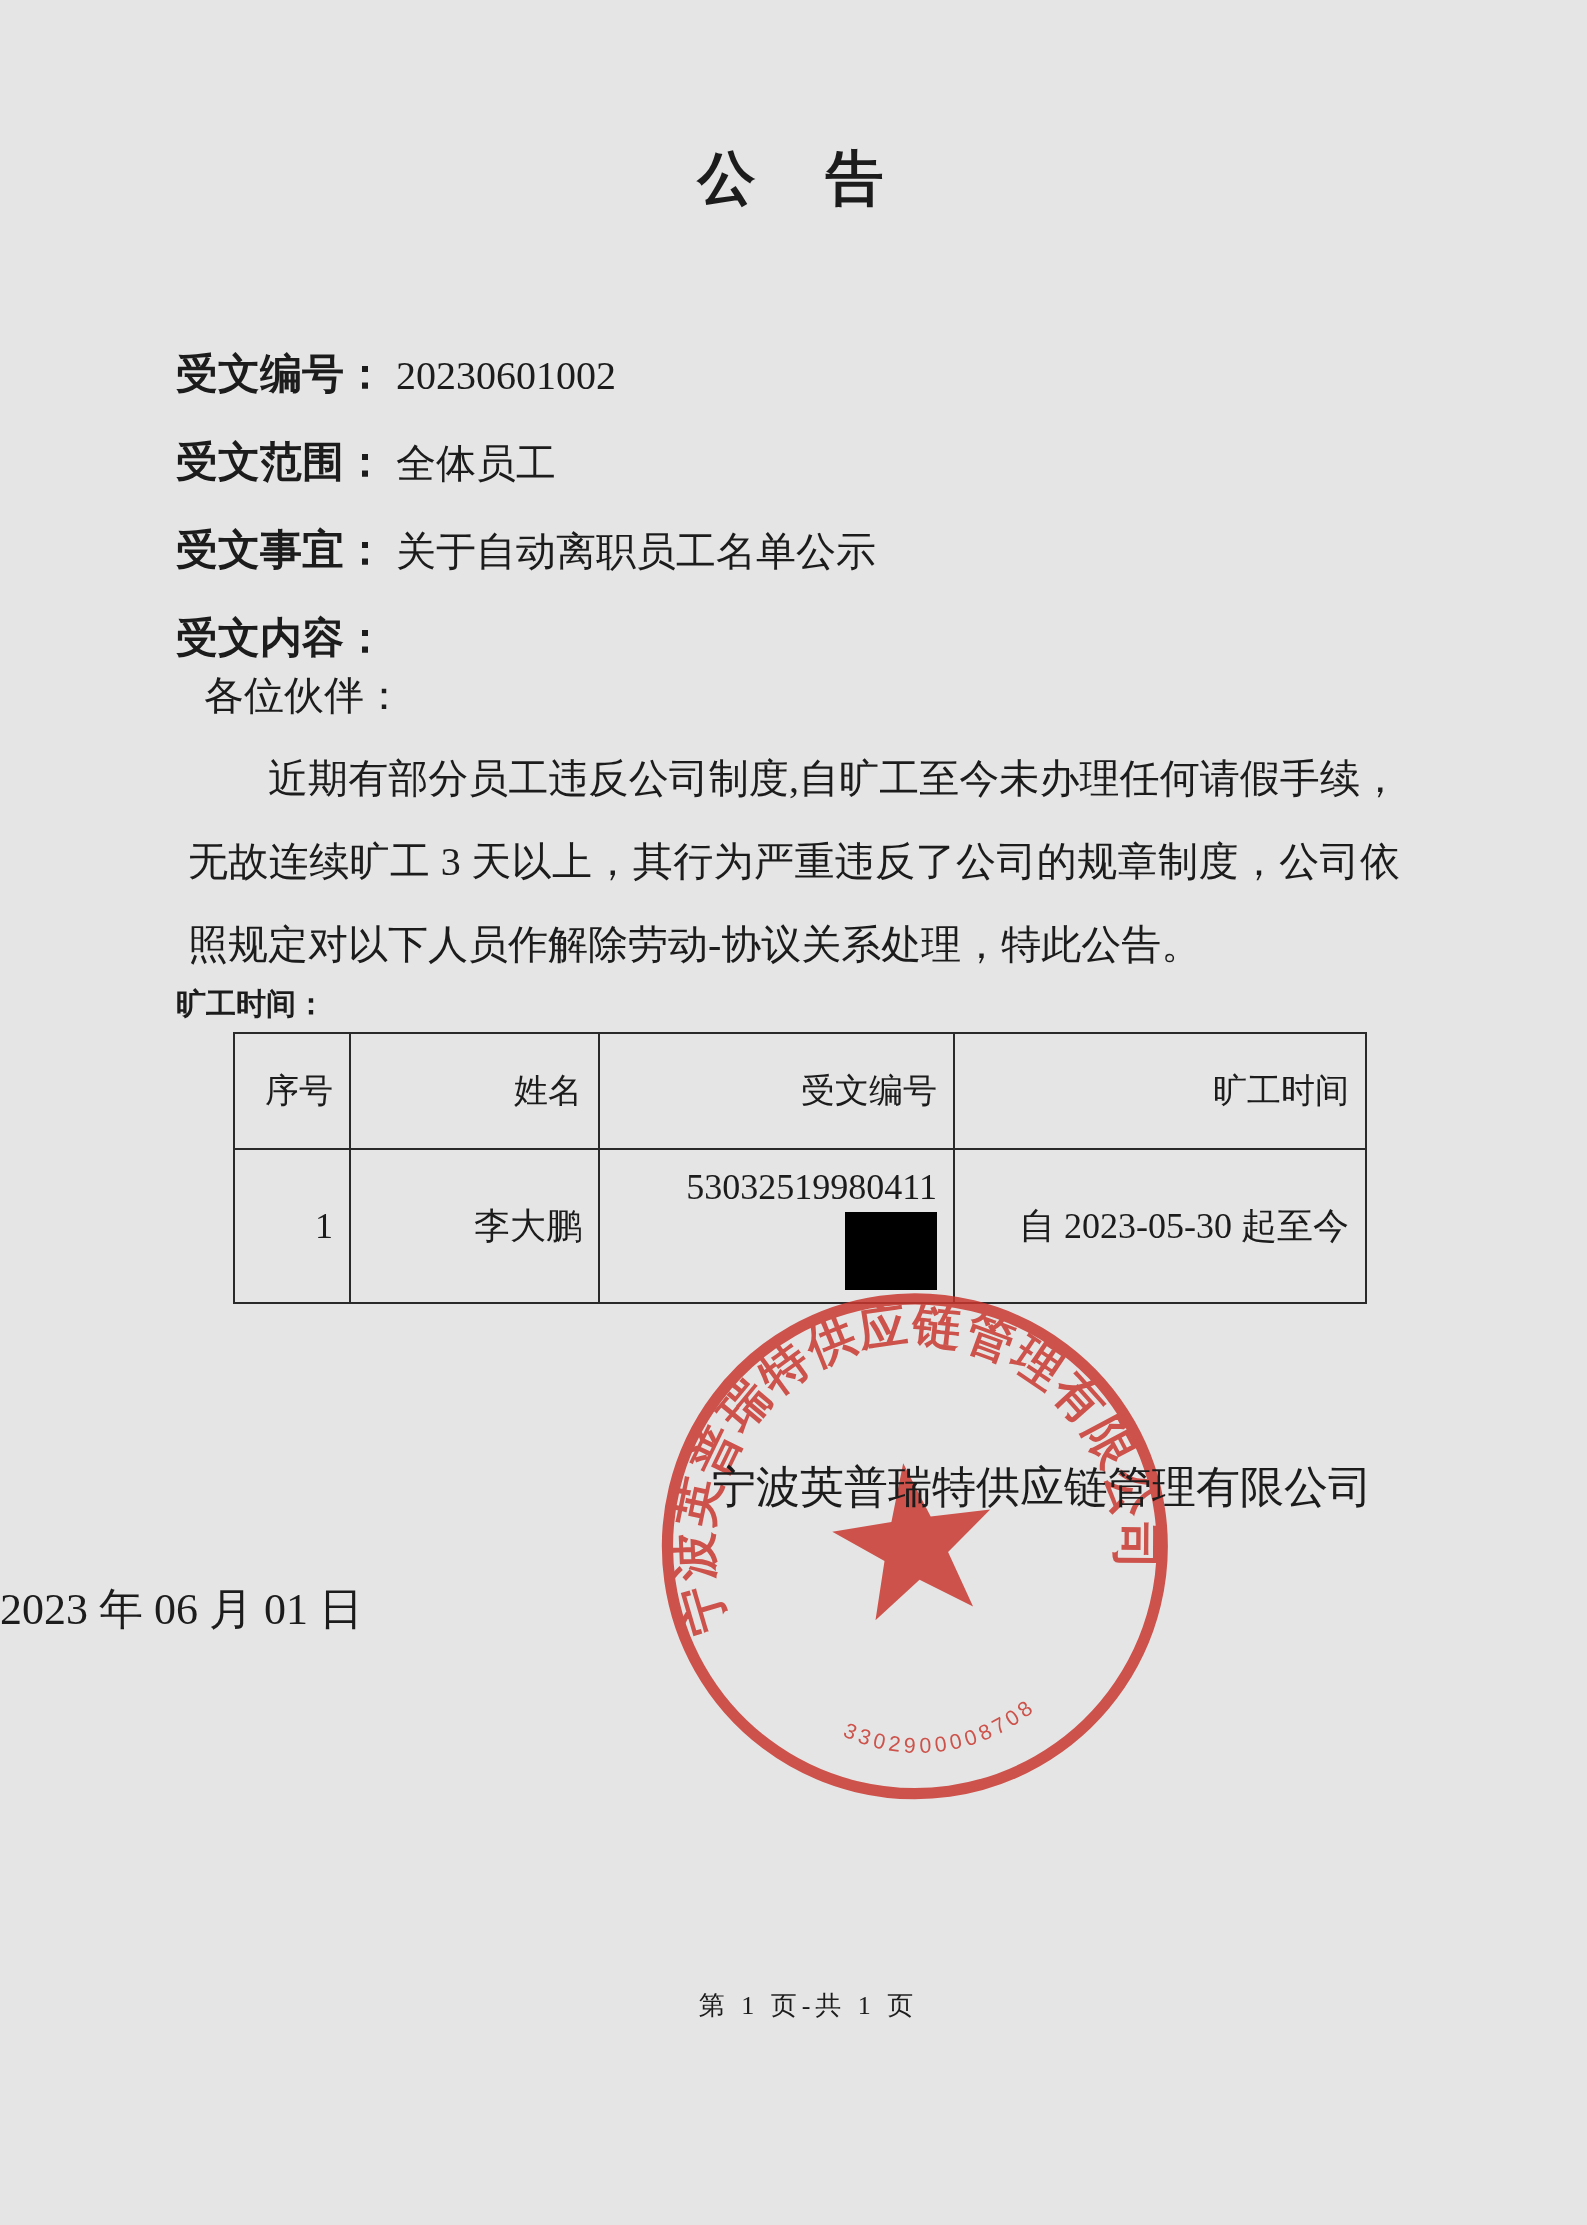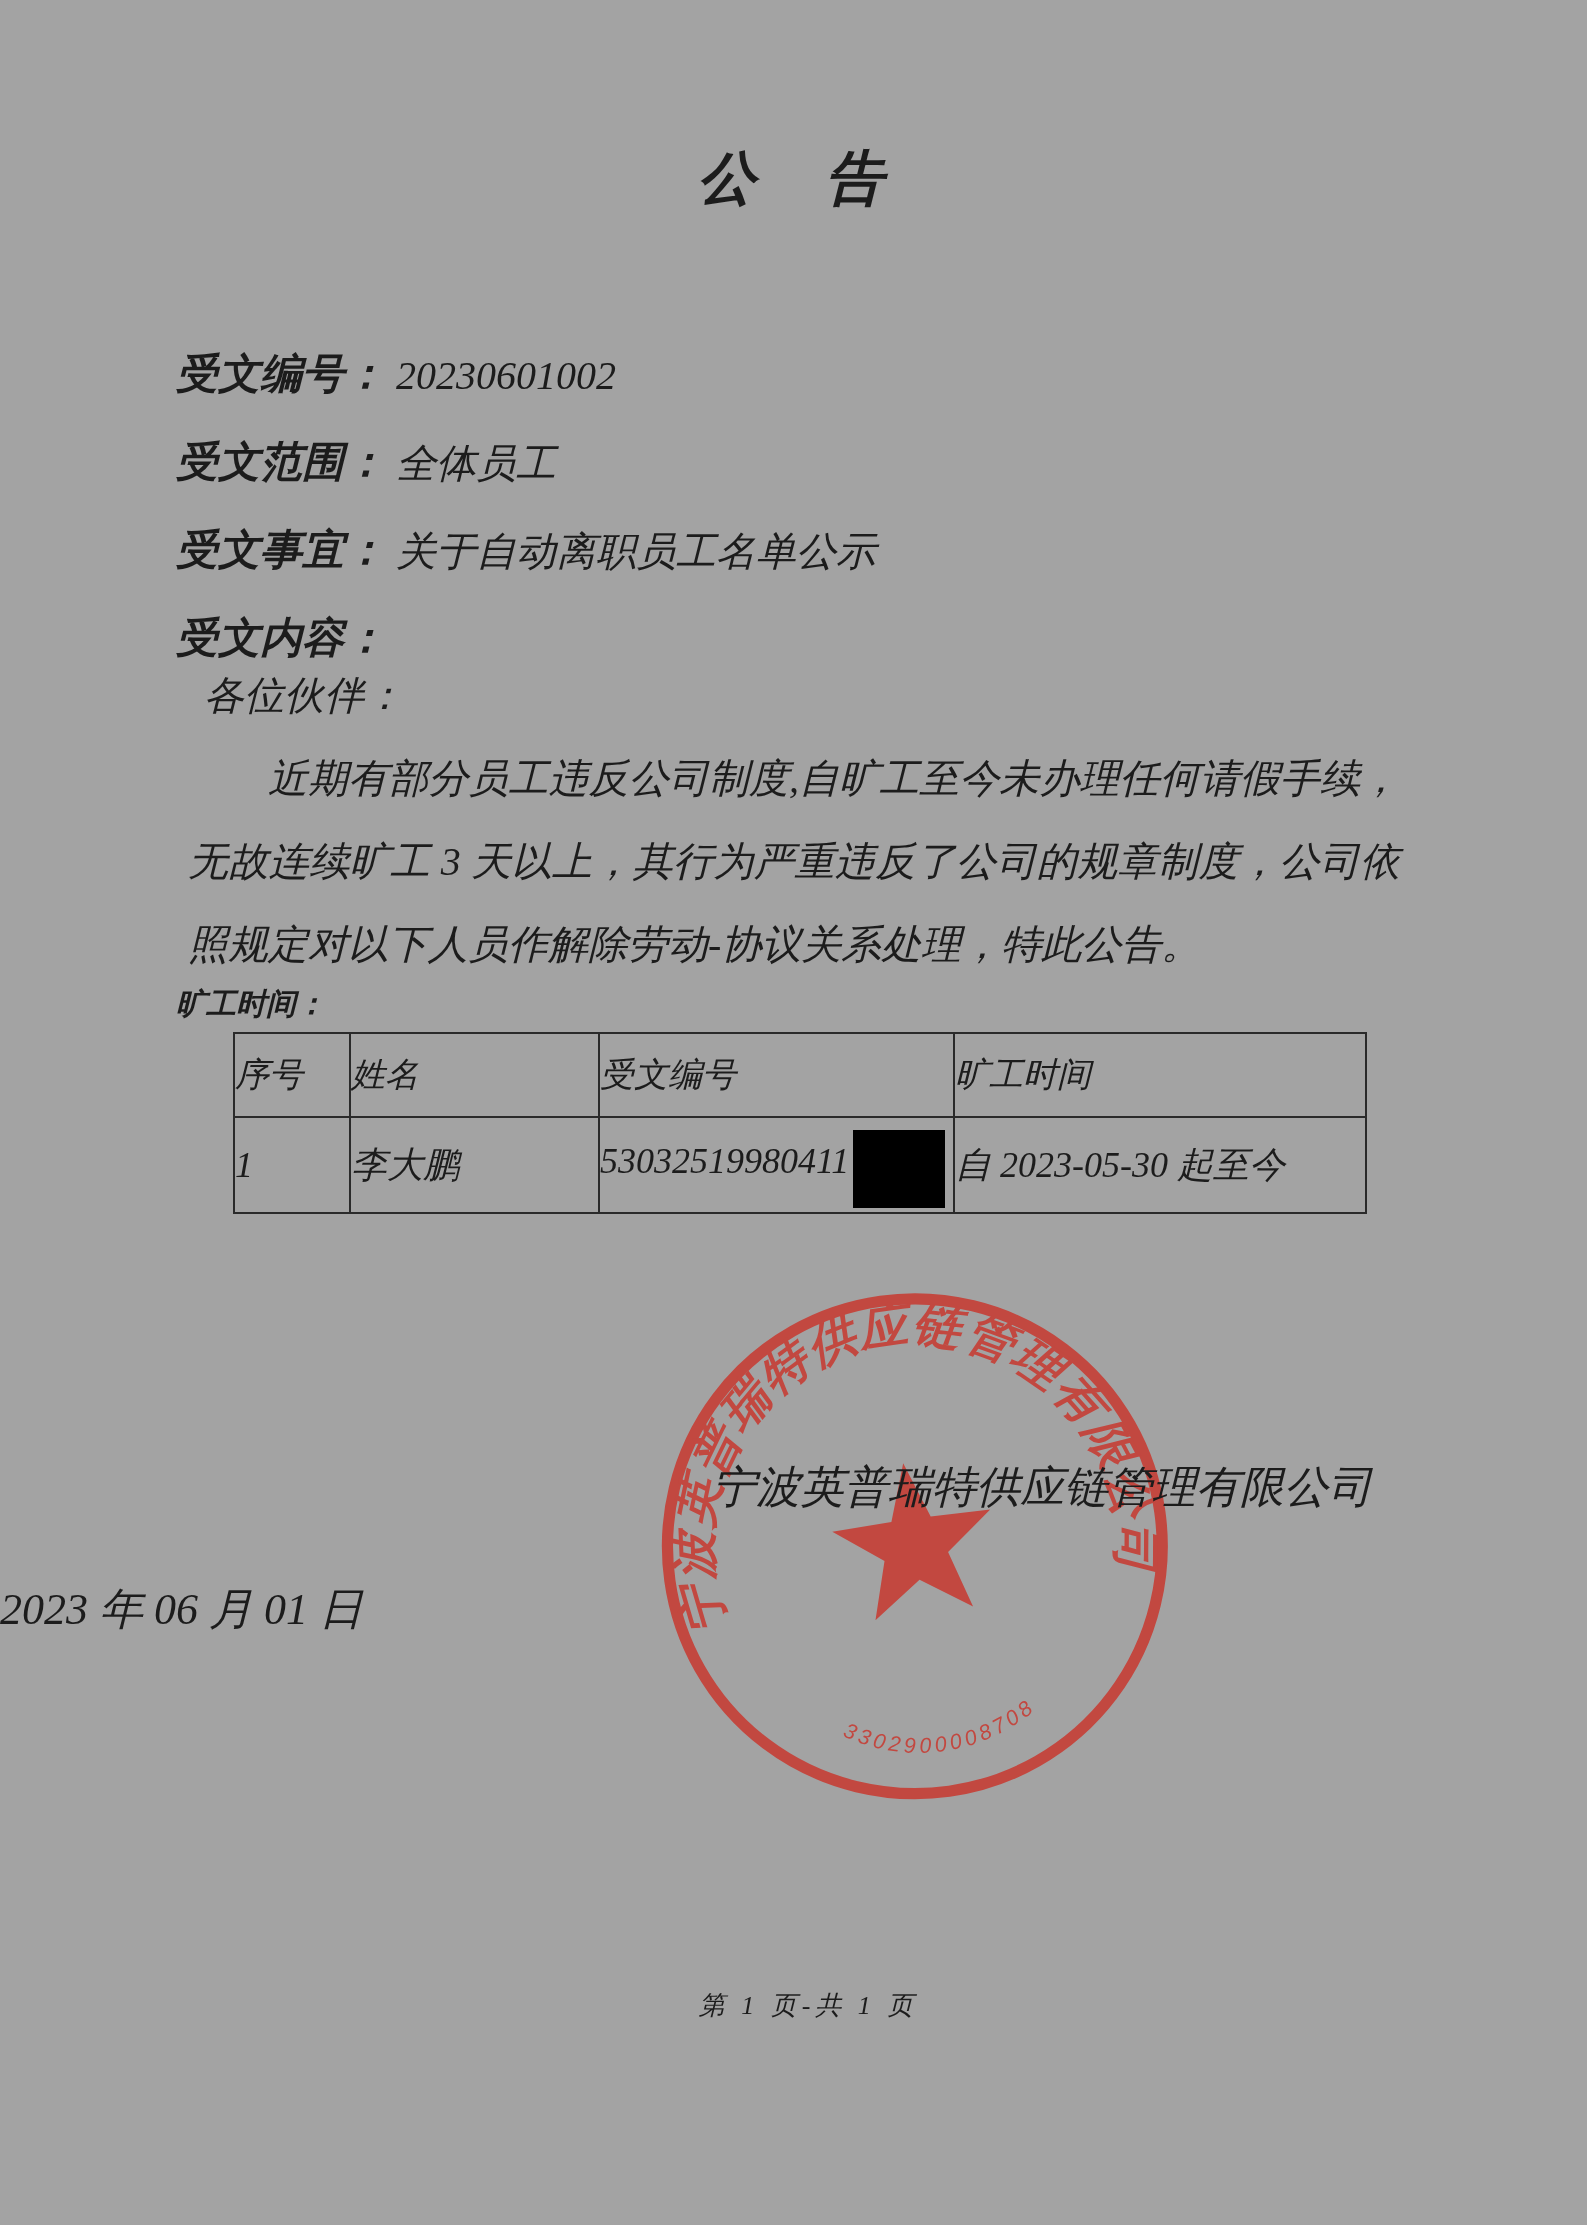--- a/index.html
+++ b/index.html
@@ -1,45 +1,44 @@
 <!DOCTYPE html>
 <html lang="zh"><head>
 <meta charset="utf-8">
 <style>
   html,body{margin:0;padding:0;background:#fff;}
   .page{
     position:relative;
     width:1587px;height:2225px;
-    background:#a3a3a3;
+    background:#e5e5e5;
     font-family:"Liberation Serif","DejaVu Serif",serif;
     color:#1c1c1c;
     overflow:hidden;
-    font-style:italic;
   }
   .title{
     position:absolute;top:140px;left:0;width:100%;
     text-align:center;font-size:58px;font-weight:700;letter-spacing:6px;
   }
   .fields{position:absolute;left:176px;top:330px;}
   .field-row{height:88px;display:flex;align-items:center;}
   .field-label{font-size:42px;font-weight:700;white-space:nowrap;}
   .field-value{font-size:40px;margin-left:10px;padding-top:2px;white-space:nowrap;}
   .salutation{position:absolute;left:176px;top:668px;font-size:40px;margin-left:28px;}
   .paragraph{
     position:absolute;left:176px;top:737px;width:1212px;
     font-size:40px;line-height:83px;text-align:justify;text-indent:2em;margin-left:12px;
   }
   .list-intro{position:absolute;left:176px;top:984px;font-size:30px;font-weight:700;}
   .roster-table{
     position:absolute;left:233px;top:1032px;
     border-collapse:collapse;table-layout:fixed;
   }
   .roster-table th,.roster-table td{
-    border:2px solid #2a2a2a;text-align:left;vertical-align:middle;
-    font-weight:400;padding:0;
+    border:2px solid #2a2a2a;text-align:right;vertical-align:middle;
+    font-weight:400;padding:16px;
   }
   .roster-table th{font-size:34px;height:82px;}
   .roster-table td{font-size:36px;height:94px;}
   .redact{
     display:inline-block;width:92px;height:78px;background:#000;
     vertical-align:middle;margin-left:4px;transform:translateY(4px);
   }
   .company-line{
     position:absolute;top:1458px;left:0;width:1372px;
     text-align:right;font-size:44px;z-index:2;

